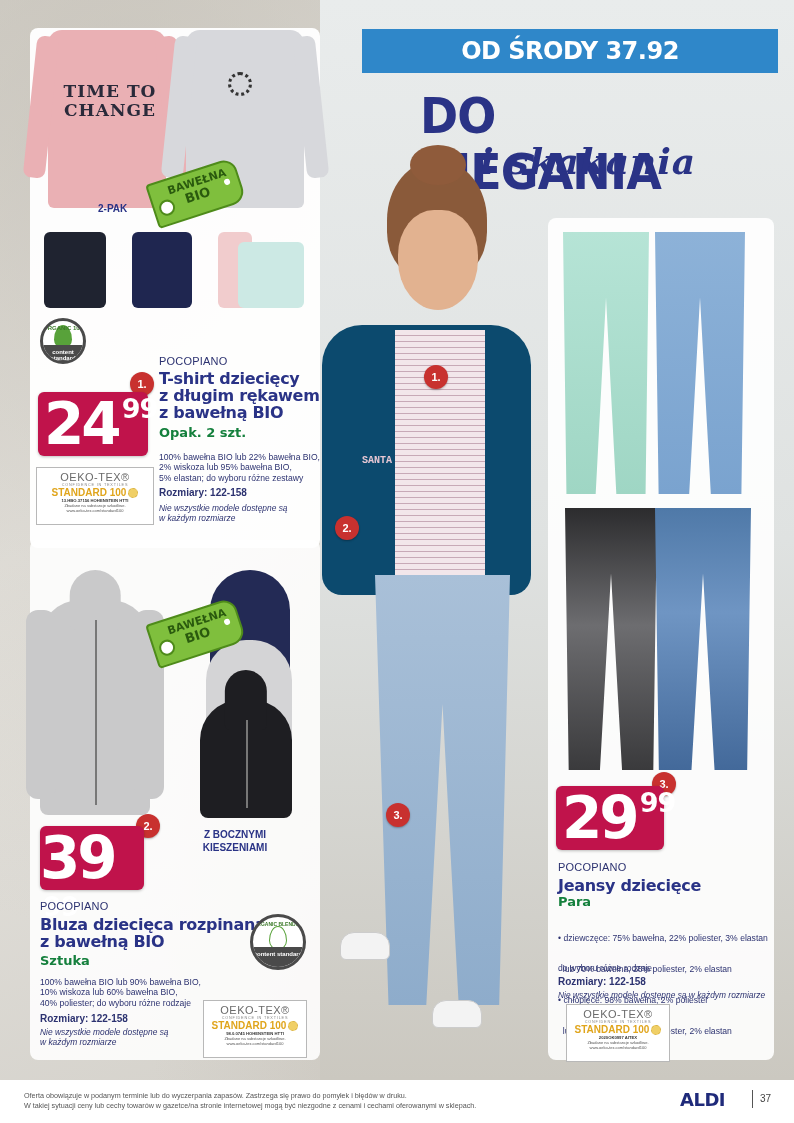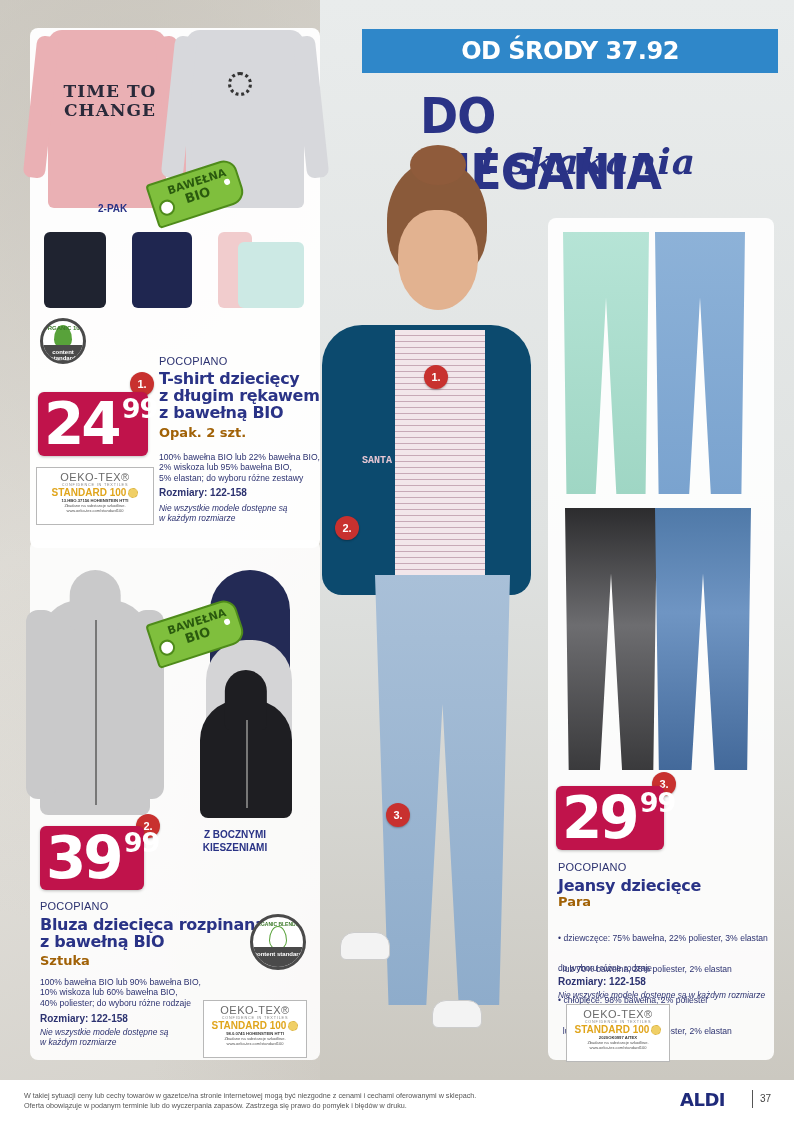--- a/index.html
+++ b/index.html
@@ -83,21 +83,21 @@
     box-shadow: 0 1px 3px rgba(0,0,0,0.25);
   }
   .price-main { font-size: 58px; line-height: 64px; letter-spacing: -3px; }
   .price-cents { font-size: 27px; line-height: 34px; margin-left: 3px; letter-spacing: -1px; }
 
   .brand { position: absolute; font-size: 11px; color: #2c3270; letter-spacing: 0.2px; }
   .prod-title {
     position: absolute; font-family: "DejaVu Sans", sans-serif; font-weight: bold;
     color: #2a3386; font-size: 16px; line-height: 17px; letter-spacing: -0.3px;
   }
-  .prod-unit { position: absolute; font-family: "DejaVu Sans", sans-serif; font-weight: bold; color: #a16207; font-size: 13px; }
+  .prod-unit { position: absolute; font-family: "DejaVu Sans", sans-serif; font-weight: bold; color: #15803d; font-size: 13px; }
   .prod-desc { position: absolute; font-size: 8.6px; line-height: 10.4px; color: #2c3270; }
   .prod-sizes { position: absolute; font-size: 10px; font-weight: bold; color: #2c3270; }
   .prod-note { position: absolute; font-size: 8.4px; line-height: 10.4px; font-style: italic; color: #2c3270; }
 
   .oeko {
     position: absolute; width: 118px; height: 58px; background: #fff;
     border: 1px solid #b8b8b8; text-align: center; padding-top: 3px;
   }
   .oeko .o1 { font-size: 11px; color: #6a6a6a; letter-spacing: 0.5px; }
   .oeko .o2 { font-size: 3.8px; color: #888; letter-spacing: 0.8px; }
@@ -259,21 +259,21 @@
     <span class="hole"></span>
     <span class="cotton"></span>
   </div>
   <div class="callout" style="left:200px;top:828px;width:70px;">
     <div>Z BOCZNYMI</div>
     <div>KIESZENIAMI</div>
   </div>
 </div>
 
 <div class="badge-number" style="left:136px;top:814px;">2.</div>
-<div class="price-box" style="left:40px;top:826px;width:104px;height:64px;padding-left:6px;">
+<div class="price-box" style="left:40px;top:826px;width:104px;height:64px;padding-left:0;flex-direction:column;">
   <span class="price-main">39</span>
   <span class="price-cents">99</span>
 </div>
 
 <div class="brand" style="left:40px;top:900px;">POCOPIANO</div>
 <div class="prod-title" style="left:40px;top:916px;">
   <div>Bluza dziecięca rozpinana</div>
   <div>z bawełną BIO</div>
 </div>
 <div class="prod-unit" style="left:40px;top:953px;">Sztuka</div>
@@ -338,18 +338,18 @@
   <div class="o1">OEKO-TEX®</div>
   <div class="o2">CONFIDENCE IN TEXTILES</div>
   <div class="o3"><span>STANDARD 100</span><span class="sun"></span></div>
   <div class="o4">2020OK0997 AITEX</div>
   <div class="o5">Zbadane na substancje szkodliwe.</div>
   <div class="o5">www.oeko-tex.com/standard100</div>
 </div>
 
 <div class="footer-bar"></div>
 <div class="footer-text">
+  <div>Oferta obowiązuje w podanym terminie lub do wyczerpania zapasów. Zastrzega się prawo do pomyłek i błędów w druku.</div>
   <div>W takiej sytuacji ceny lub cechy towarów w gazetce/na stronie internetowej mogą być niezgodne z cenami i cechami oferowanymi w sklepach.</div>
-  <div>Oferta obowiązuje w podanym terminie lub do wyczerpania zapasów. Zastrzega się prawo do pomyłek i błędów w druku.</div>
 </div>
 <div class="aldi-logo">ALDI</div>
 <div class="page-sep"></div>
 <div class="page-num">37</div>
 
 </body></html>

